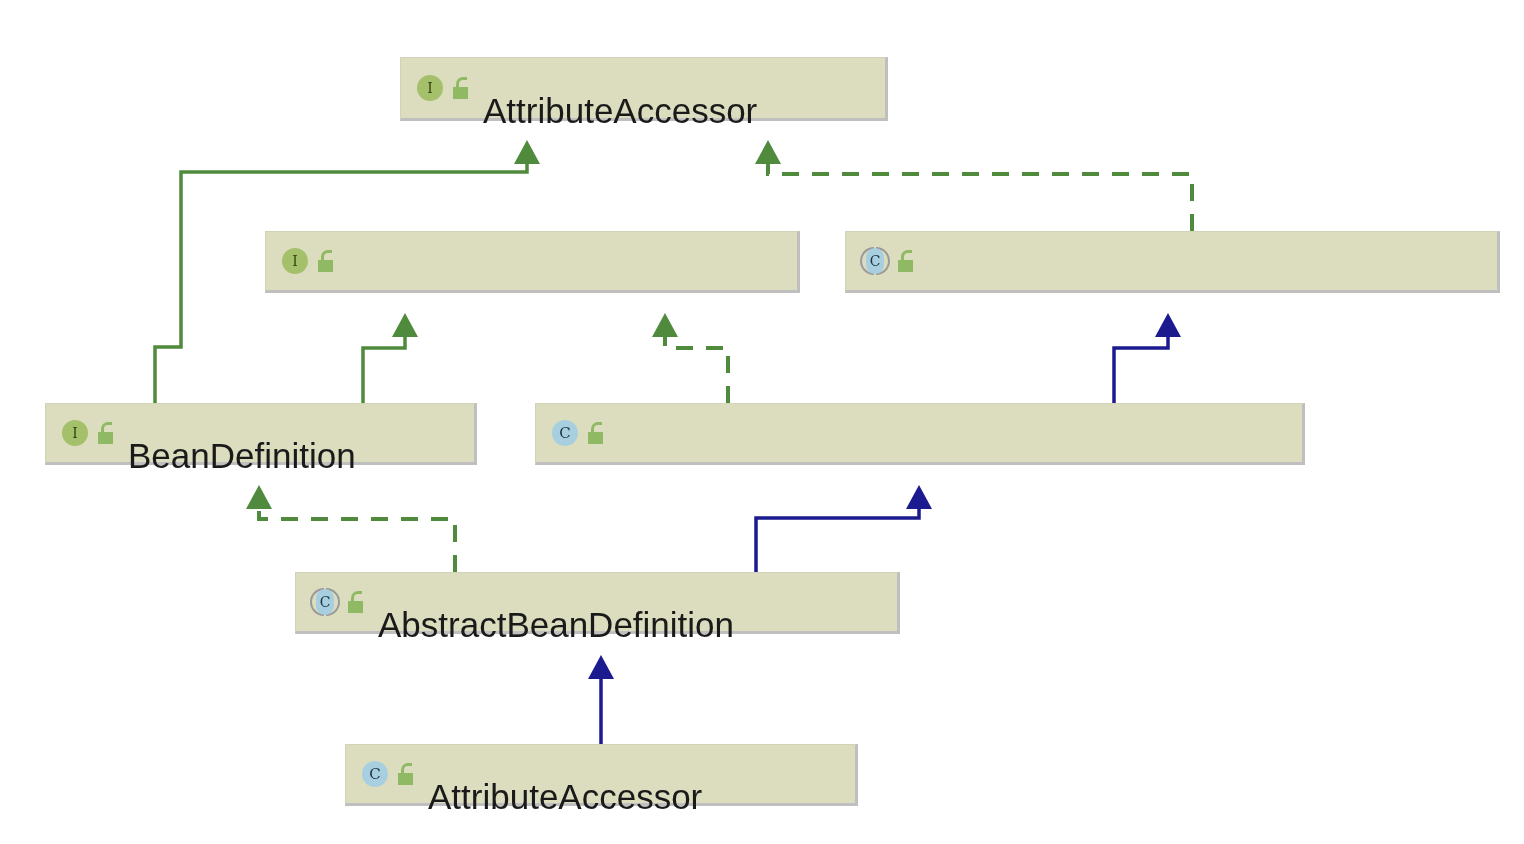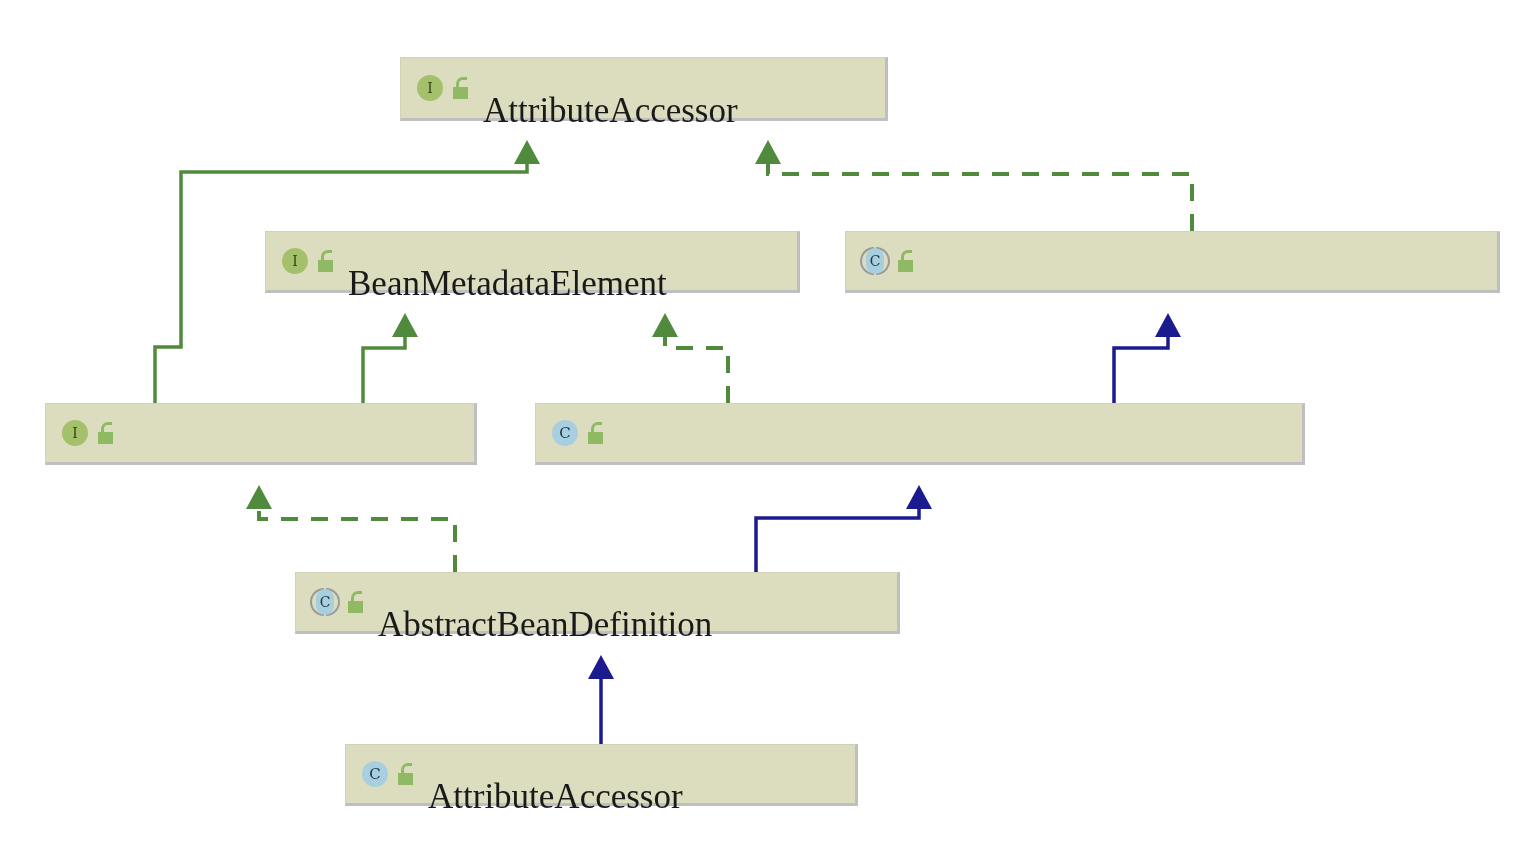--- a/index.html
+++ b/index.html
@@ -32,21 +32,21 @@
     border-right: 3px solid #BFBFBF;
     border-bottom: 3px solid #BFBFBF;
     border-top: 1px solid #D2D2B8;
     border-left: 1px solid #D2D2B8;
     display: flex;
     align-items: center;
     padding-left: 14px;
     white-space: nowrap;
   }
   .node-label {
-    font-family: Liberation Serif, serif;
+    font-family: Liberation Sans, sans-serif;
     font-size: 35px;
     line-height: 1;
     color: #1a1a1a;
     letter-spacing: 0px;
     margin-left: 12px;
     margin-top: 44px;
   }
   .icon-stereotype {
     flex: 0 0 auto;
     display: inline-block;
@@ -198,21 +198,20 @@
         <span class="node-label">AttributeAccessor</span>
       </div>
       <div class="uml-node" style="left: 265px; top: 231px; width: 535px; height: 62px;">
         <span class="icon-stereotype">
           <span class="ico-interface">I</span>
         </span>
         <span class="icon-lock ico-lock">
           <span class="shackle"></span>
           <span class="body"></span>
         </span>
-        <span class="node-label">BeanMetadataElement</span>
       </div>
       <div class="uml-node" style="left: 845px; top: 231px; width: 655px; height: 62px;">
         <span class="icon-stereotype">
           <span class="ico-abstract">
             <span class="arc-l"></span>
             <span class="arc-r"></span>
             <span class="core">C</span>
           </span>
         </span>
         <span class="icon-lock ico-lock">
@@ -221,20 +220,21 @@
         </span>
       </div>
       <div class="uml-node" style="left: 45px; top: 403px; width: 432px; height: 62px;">
         <span class="icon-stereotype">
           <span class="ico-interface">I</span>
         </span>
         <span class="icon-lock ico-lock">
           <span class="shackle"></span>
           <span class="body"></span>
         </span>
+        <span class="node-label">BeanDefinition</span>
       </div>
       <div class="uml-node" style="left: 535px; top: 403px; width: 770px; height: 62px;">
         <span class="icon-stereotype">
           <span class="ico-class">C</span>
         </span>
         <span class="icon-lock ico-lock">
           <span class="shackle"></span>
           <span class="body"></span>
         </span>
       </div>

